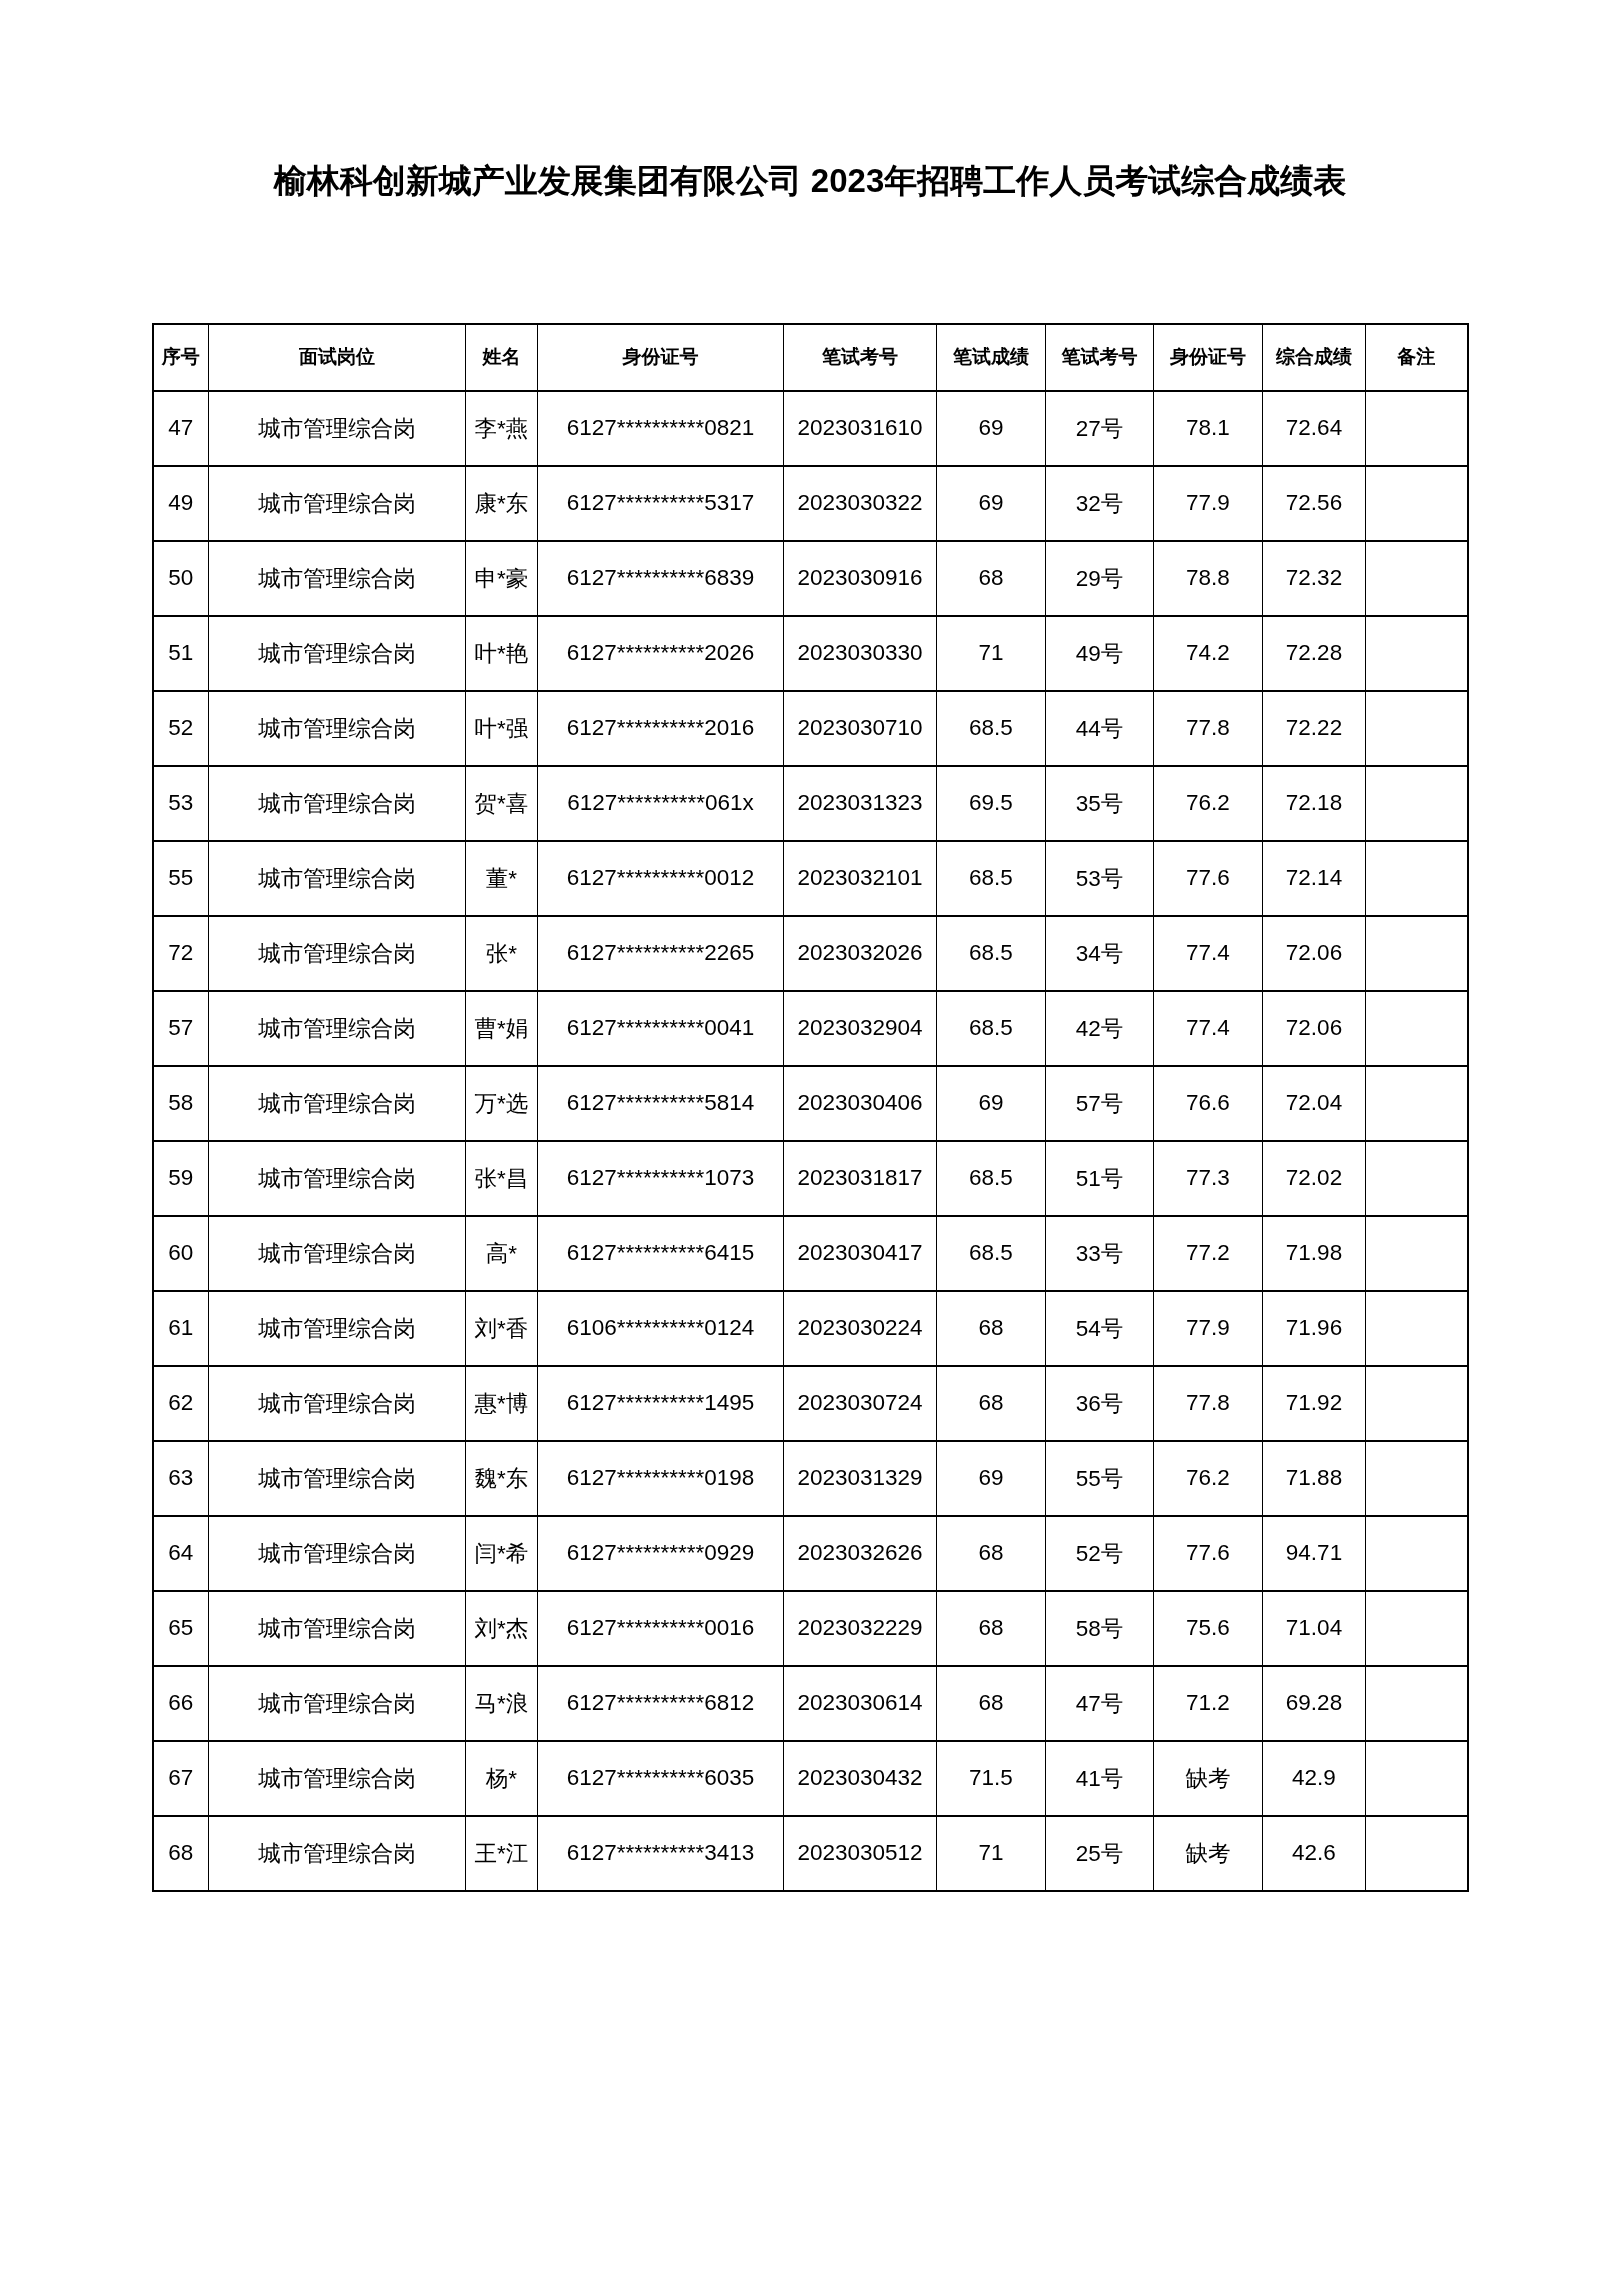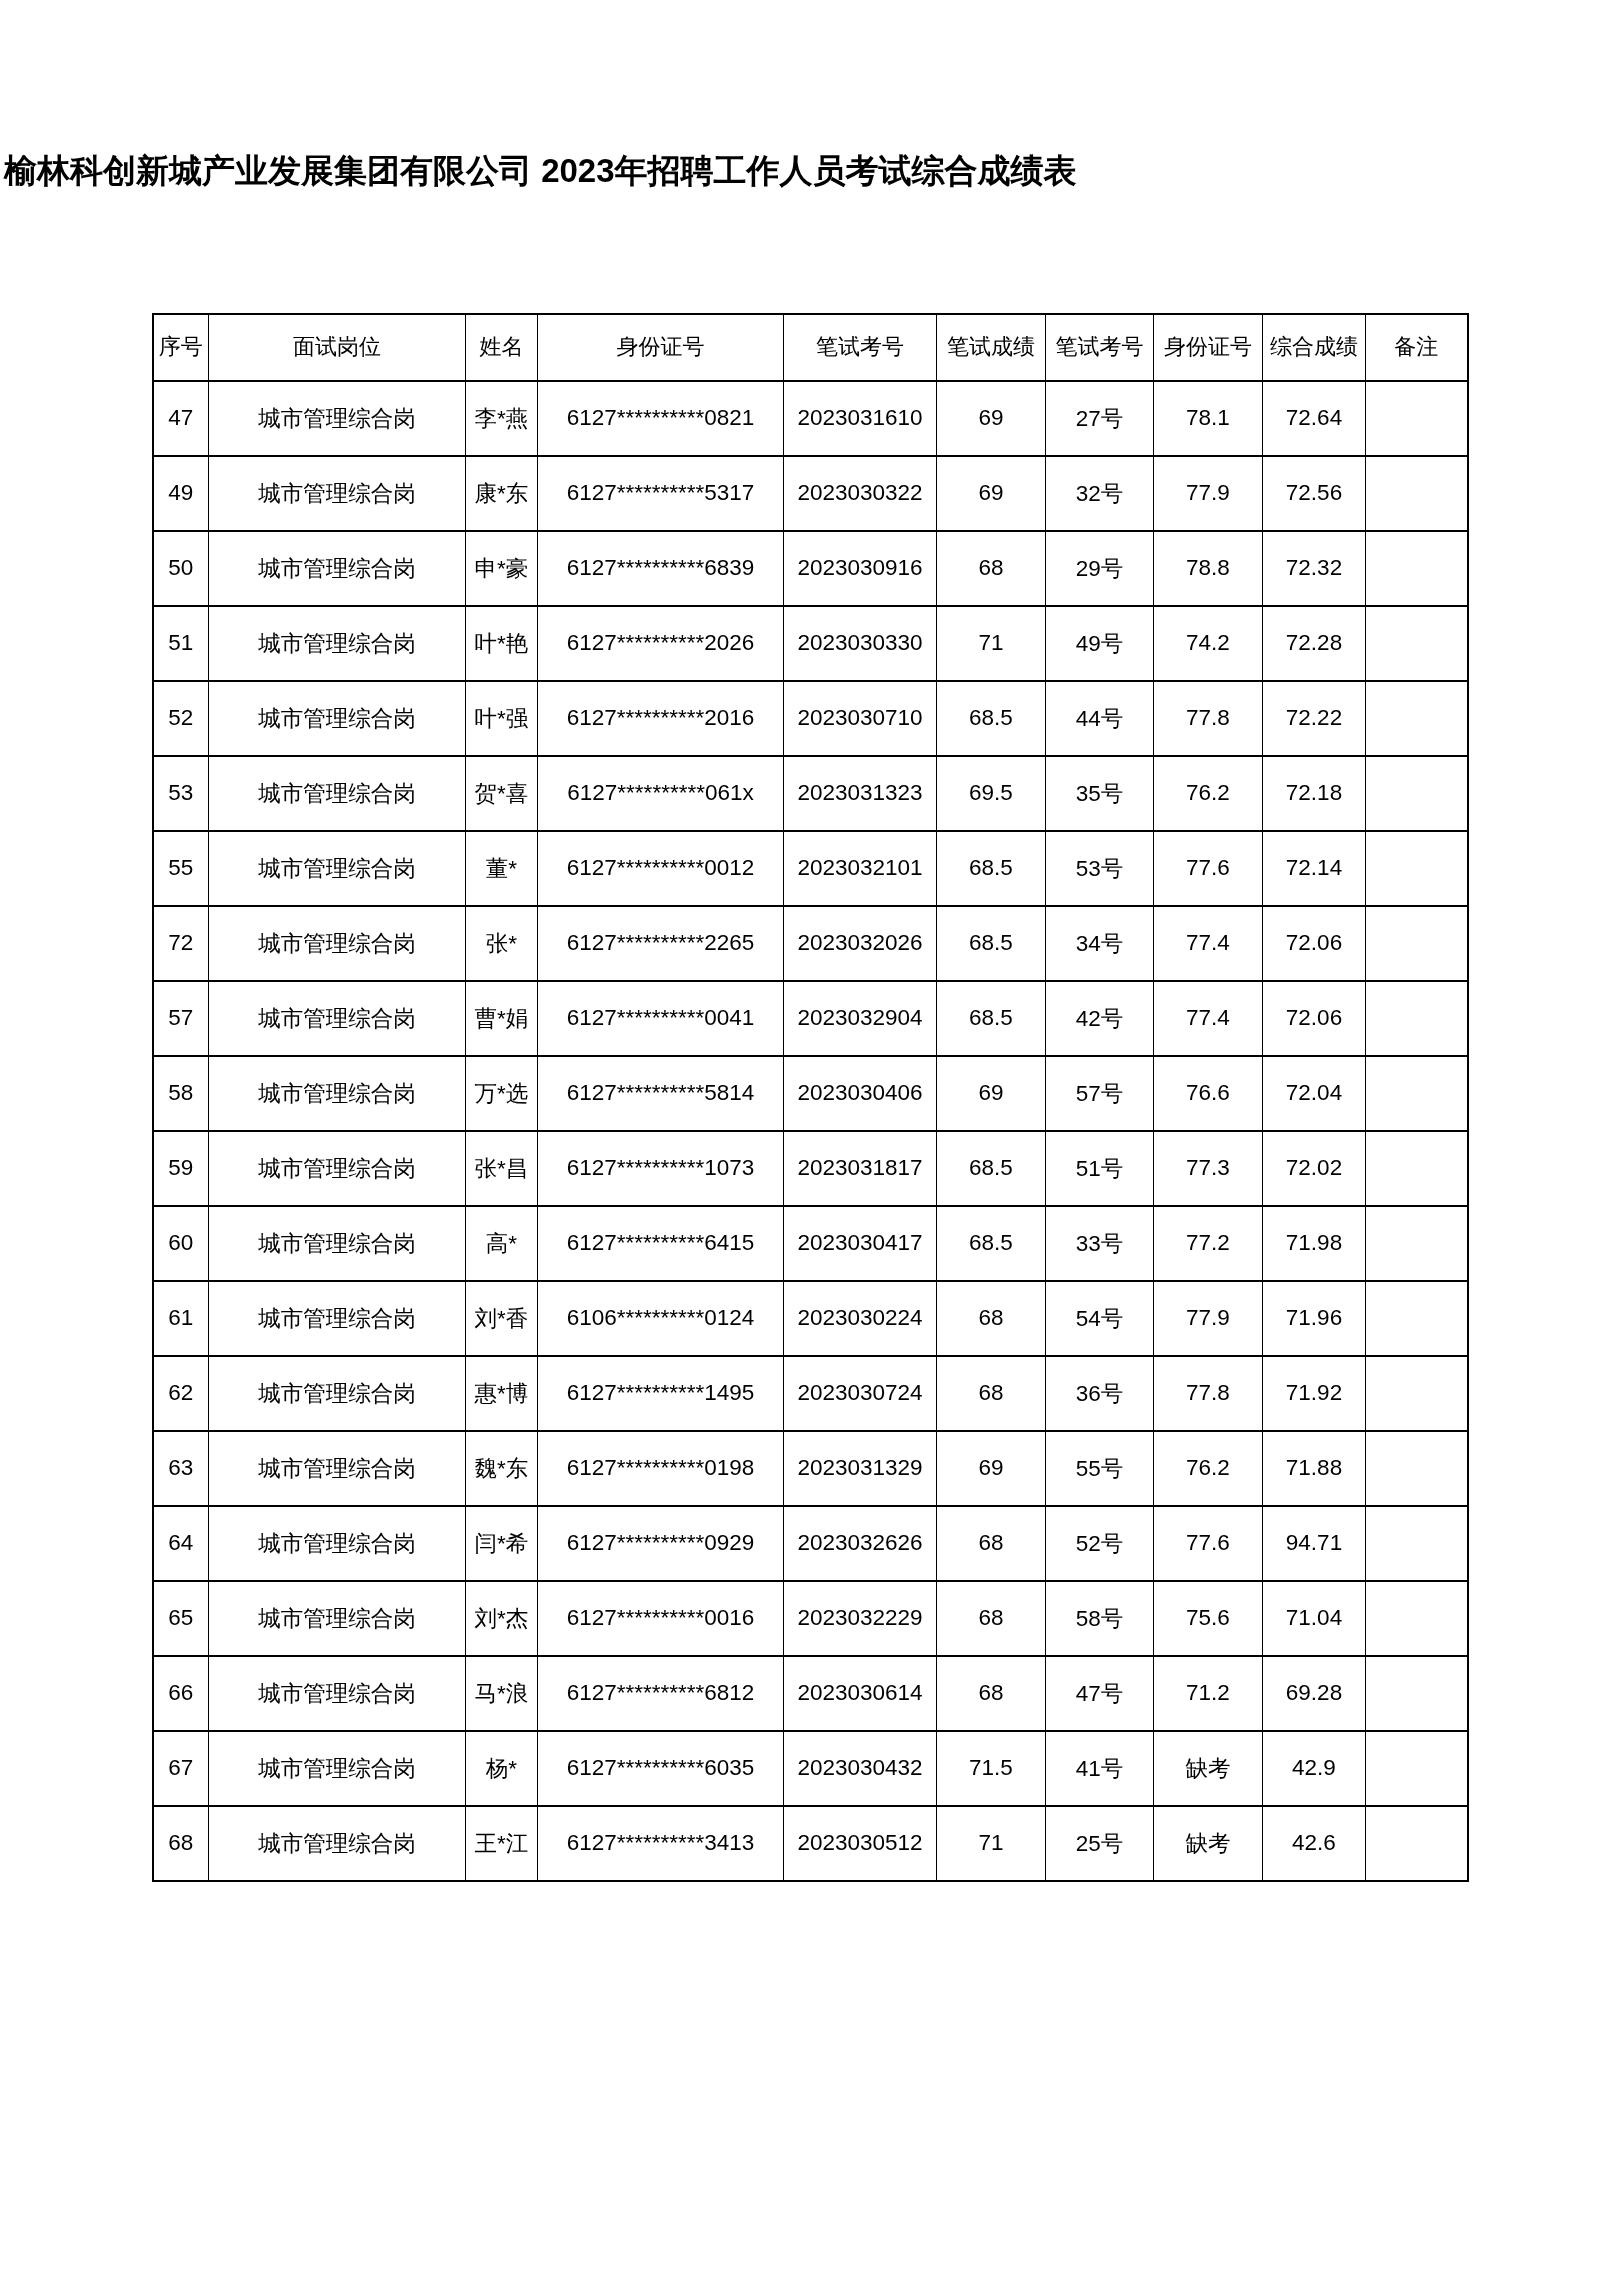--- a/index.html
+++ b/index.html
@@ -11,22 +11,22 @@
     position: relative;
     width: 1620px;
     height: 2292px;
     background: #ffffff;
     color: #000000;
     font-family: "Liberation Sans", "DejaVu Sans", sans-serif;
     overflow: hidden;
   }
   .doc-title {
     padding-top: 147px;
-    margin: 4px;
-    text-align: left;
+    margin: 14px;
+    text-align: center;
     font-size: 33px;
     line-height: 1.2;
     font-weight: bold;
     color: #000000;
     white-space: nowrap;
   }
   table.score-table {
     margin: 122px auto 0 auto;
     width: 1313px;
     table-layout: fixed;
@@ -42,22 +42,22 @@
     border-top: 2px solid #000000;
     border-bottom: 2px solid #000000;
     text-align: center;
     vertical-align: middle;
     padding: 0 2px;
     white-space: nowrap;
     overflow: hidden;
   }
   .score-table th {
     height: 65px;
-    font-size: 22px;
-    font-weight: normal;
+    font-size: 19px;
+    font-weight: bold;
   }
   .score-table td {
     height: 73px;
     font-size: 22.5px;
     font-weight: normal;
   }
   
   .col-xuhao   { width: 56px; }
   .col-gangwei { width: 257px; }
   .col-xingming{ width: 72px; }

